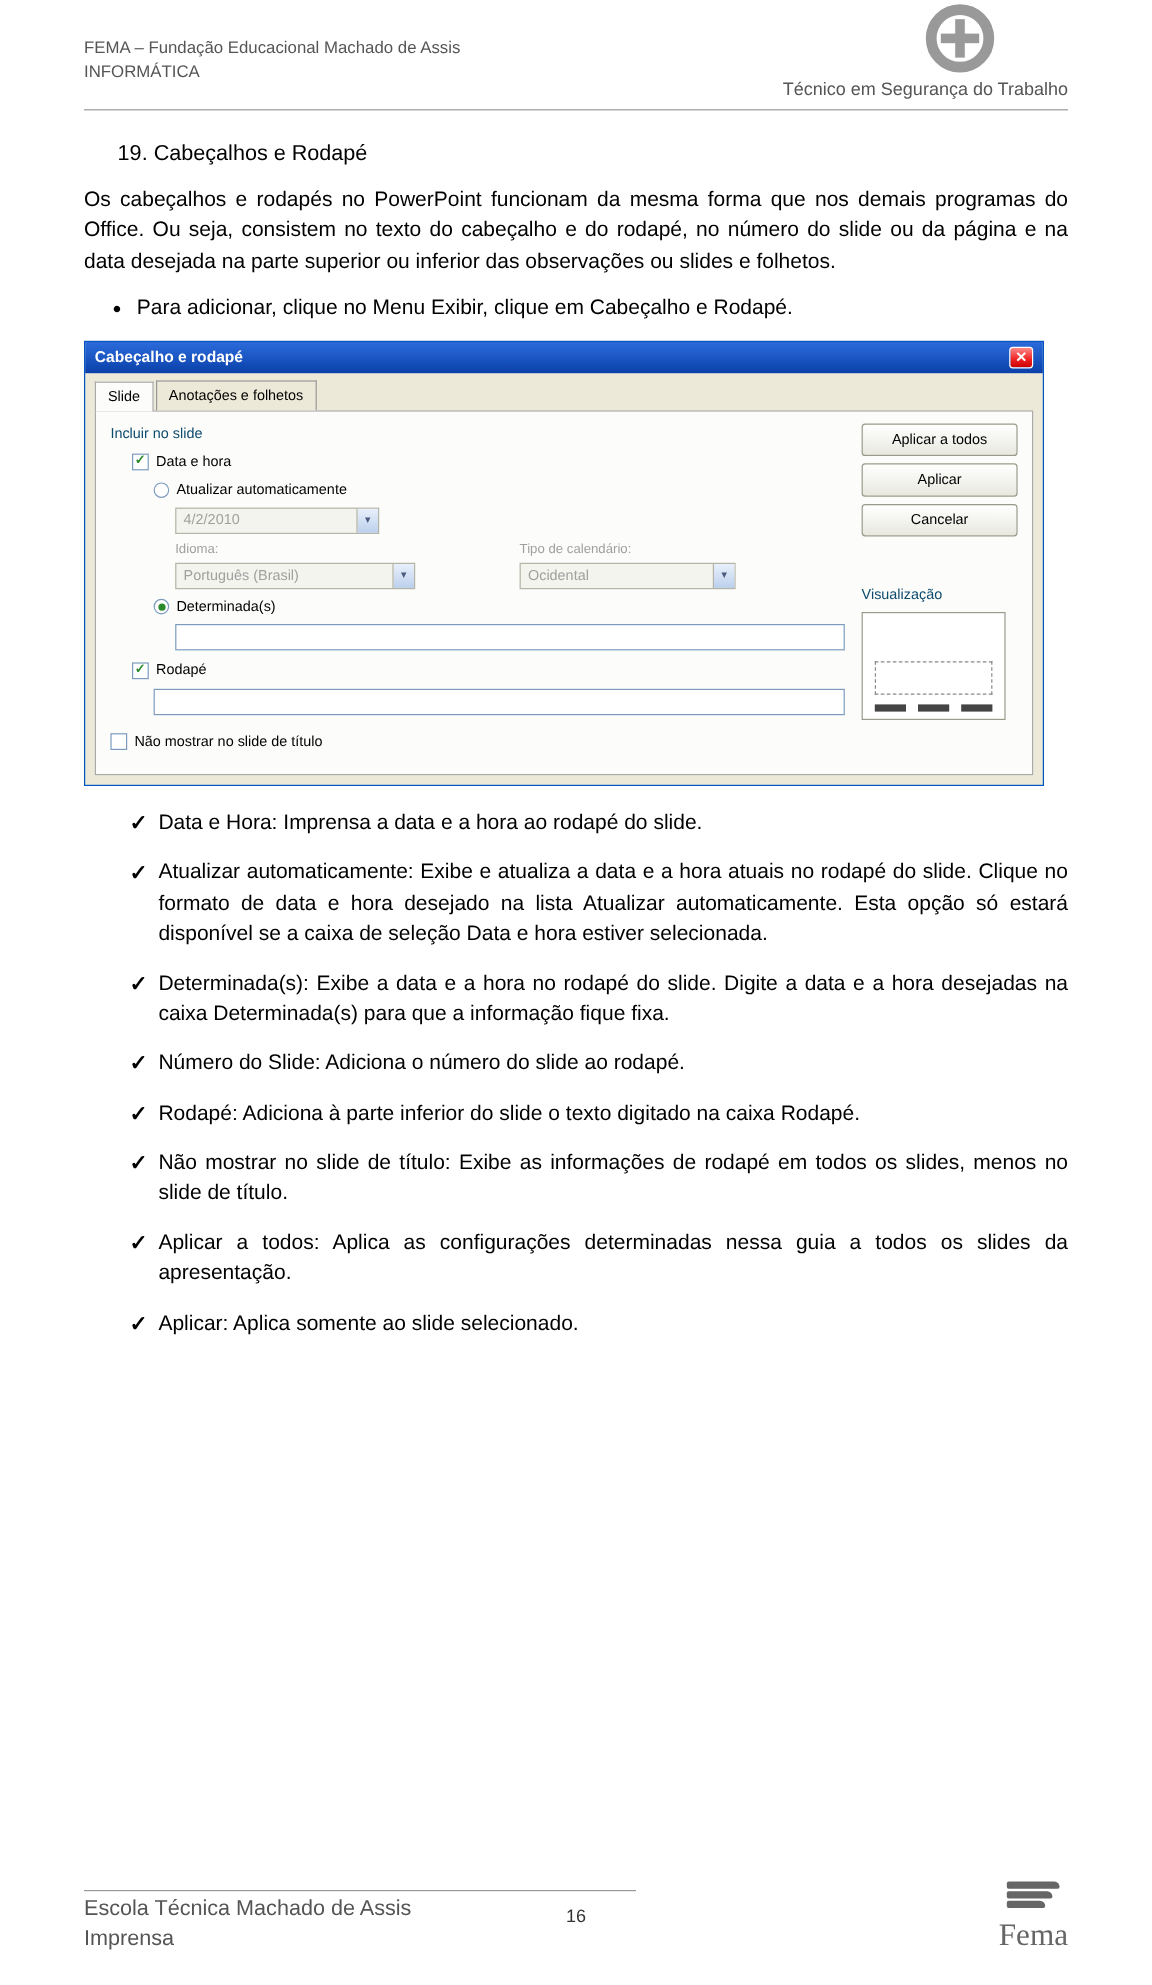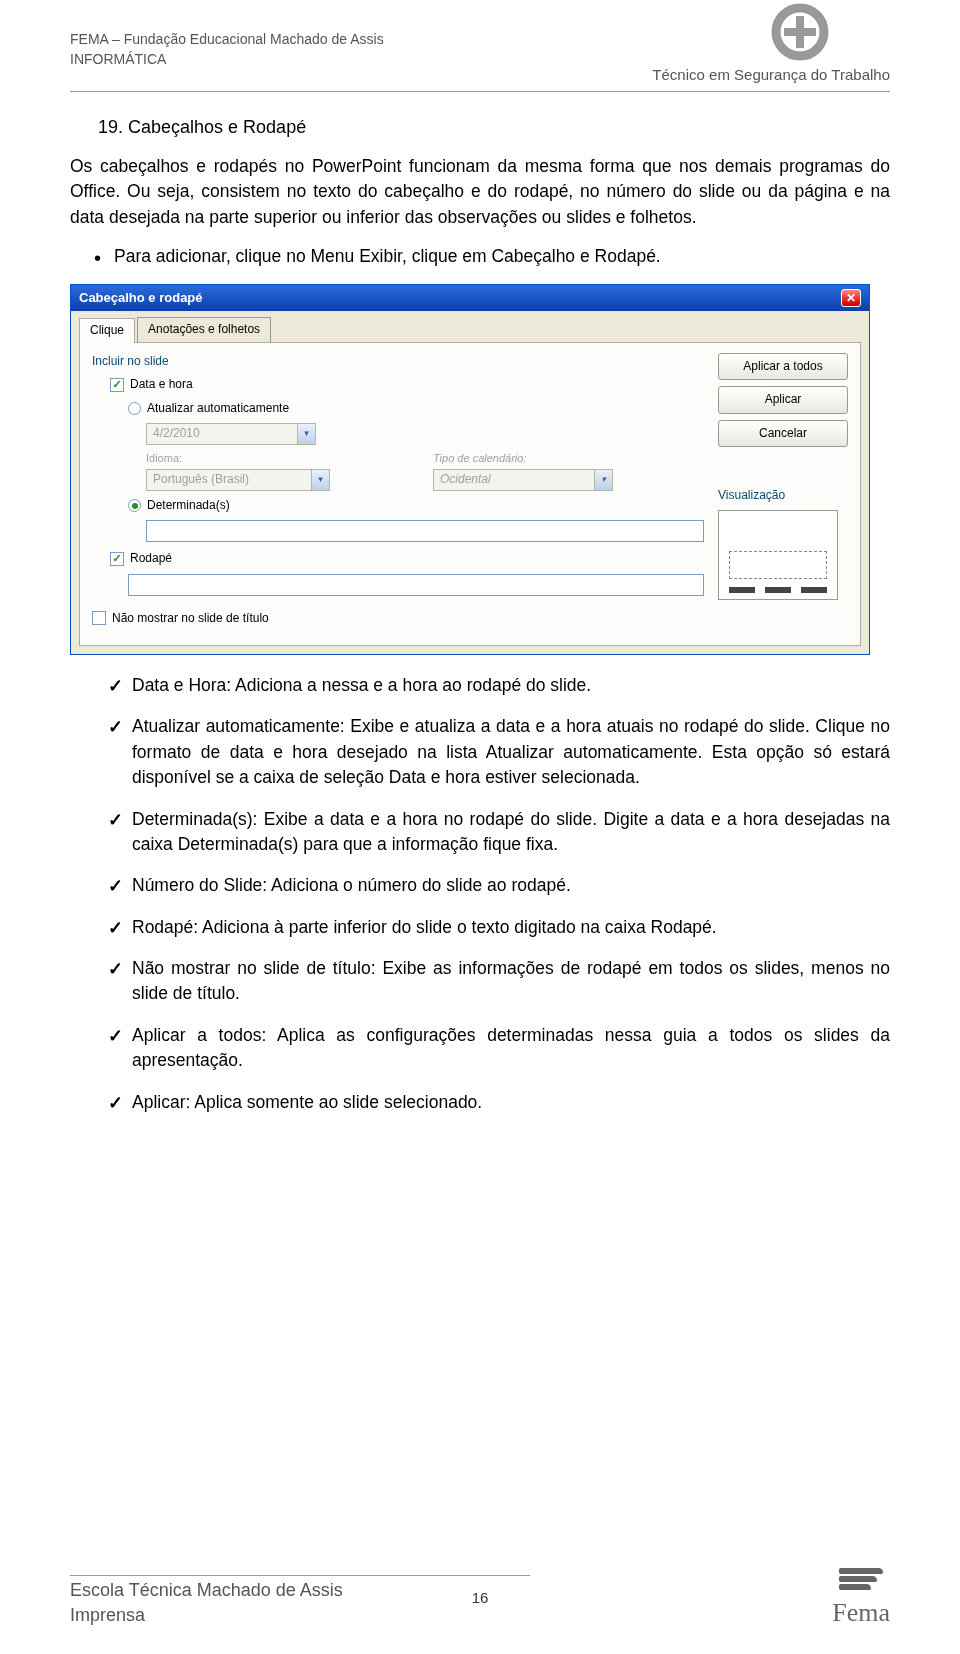--- a/index.html
+++ b/index.html
@@ -313,21 +313,21 @@
   </ul>
 
   <div class="dialog">
     <div class="titlebar">
       <span>Cabeçalho e rodapé</span>
       <div class="close-btn">
         <span>✕</span>
       </div>
     </div>
     <div class="tabstrip">
-      <div class="tab active">Clique</div>
+      <div class="tab active">Slide</div>
       <div class="tab">Anotações e folhetos</div>
     </div>
     <div class="dialog-body">
       <div class="dialog-left">
         <div class="grp-label">Incluir no slide</div>
 
         <div class="chk indent1">
           <span class="chkbox">✓</span>
           <span>Data e hora</span>
         </div>
@@ -340,26 +340,26 @@
         <div class="indent2" style="margin-left:54px; margin-bottom:6px;">
           <div class="combo" style="width:170px;">
             <span class="ctext">4/2/2010</span>
             <span class="carrow">▾</span>
           </div>
         </div>
 
         <div class="row-controls" style="margin-left:54px;">
           <div style="flex:1;">
             <div class="field-label">Idioma:</div>
-            <div class="combo" style="width:184px;">
+            <div class="combo" style="width:200px;">
               <span class="ctext">Português (Brasil)</span>
               <span class="carrow">▾</span>
             </div>
           </div>
-          <div style="flex:1;font-style:italic;">
+          <div style="flex:1;">
             <div class="field-label">Tipo de calendário:</div>
             <div class="combo" style="width:180px;">
               <span class="ctext">Ocidental</span>
               <span class="carrow">▾</span>
             </div>
           </div>
         </div>
 
         <div class="rad indent2" style="margin-top:6px;">
           <span class="radio sel"></span>
@@ -404,21 +404,21 @@
                 <span></span>
                 <span></span>
             </div>
           </div>
         </div>
       </div>
     </div>
   </div>
 
   <ul class="checks">
-    <li>Data e Hora: Adiciona a nessa e a hora ao rodapé do slide.</li>
+    <li>Data e Hora: Imprensa a data e a hora ao rodapé do slide.</li>
     <li>Atualizar automaticamente: Exibe e atualiza a data e a hora atuais no rodapé do slide. Clique no formato de data e hora desejado na lista Atualizar automaticamente. Esta opção só estará disponível se a caixa de seleção Data e hora estiver selecionada.</li>
     <li>Determinada(s): Exibe a data e a hora no rodapé do slide. Digite a data e a hora desejadas na caixa Determinada(s) para que a informação fique fixa.</li>
     <li>Número do Slide: Adiciona o número do slide ao rodapé.</li>
     <li>Rodapé: Adiciona à parte inferior do slide o texto digitado na caixa Rodapé.</li>
     <li>Não mostrar no slide de título: Exibe as informações de rodapé em todos os slides, menos no slide de título.</li>
     <li>Aplicar a todos: Aplica as configurações determinadas nessa guia a todos os slides da apresentação.</li>
     <li>Aplicar: Aplica somente ao slide selecionado.</li>
   </ul>
 </div>
 

